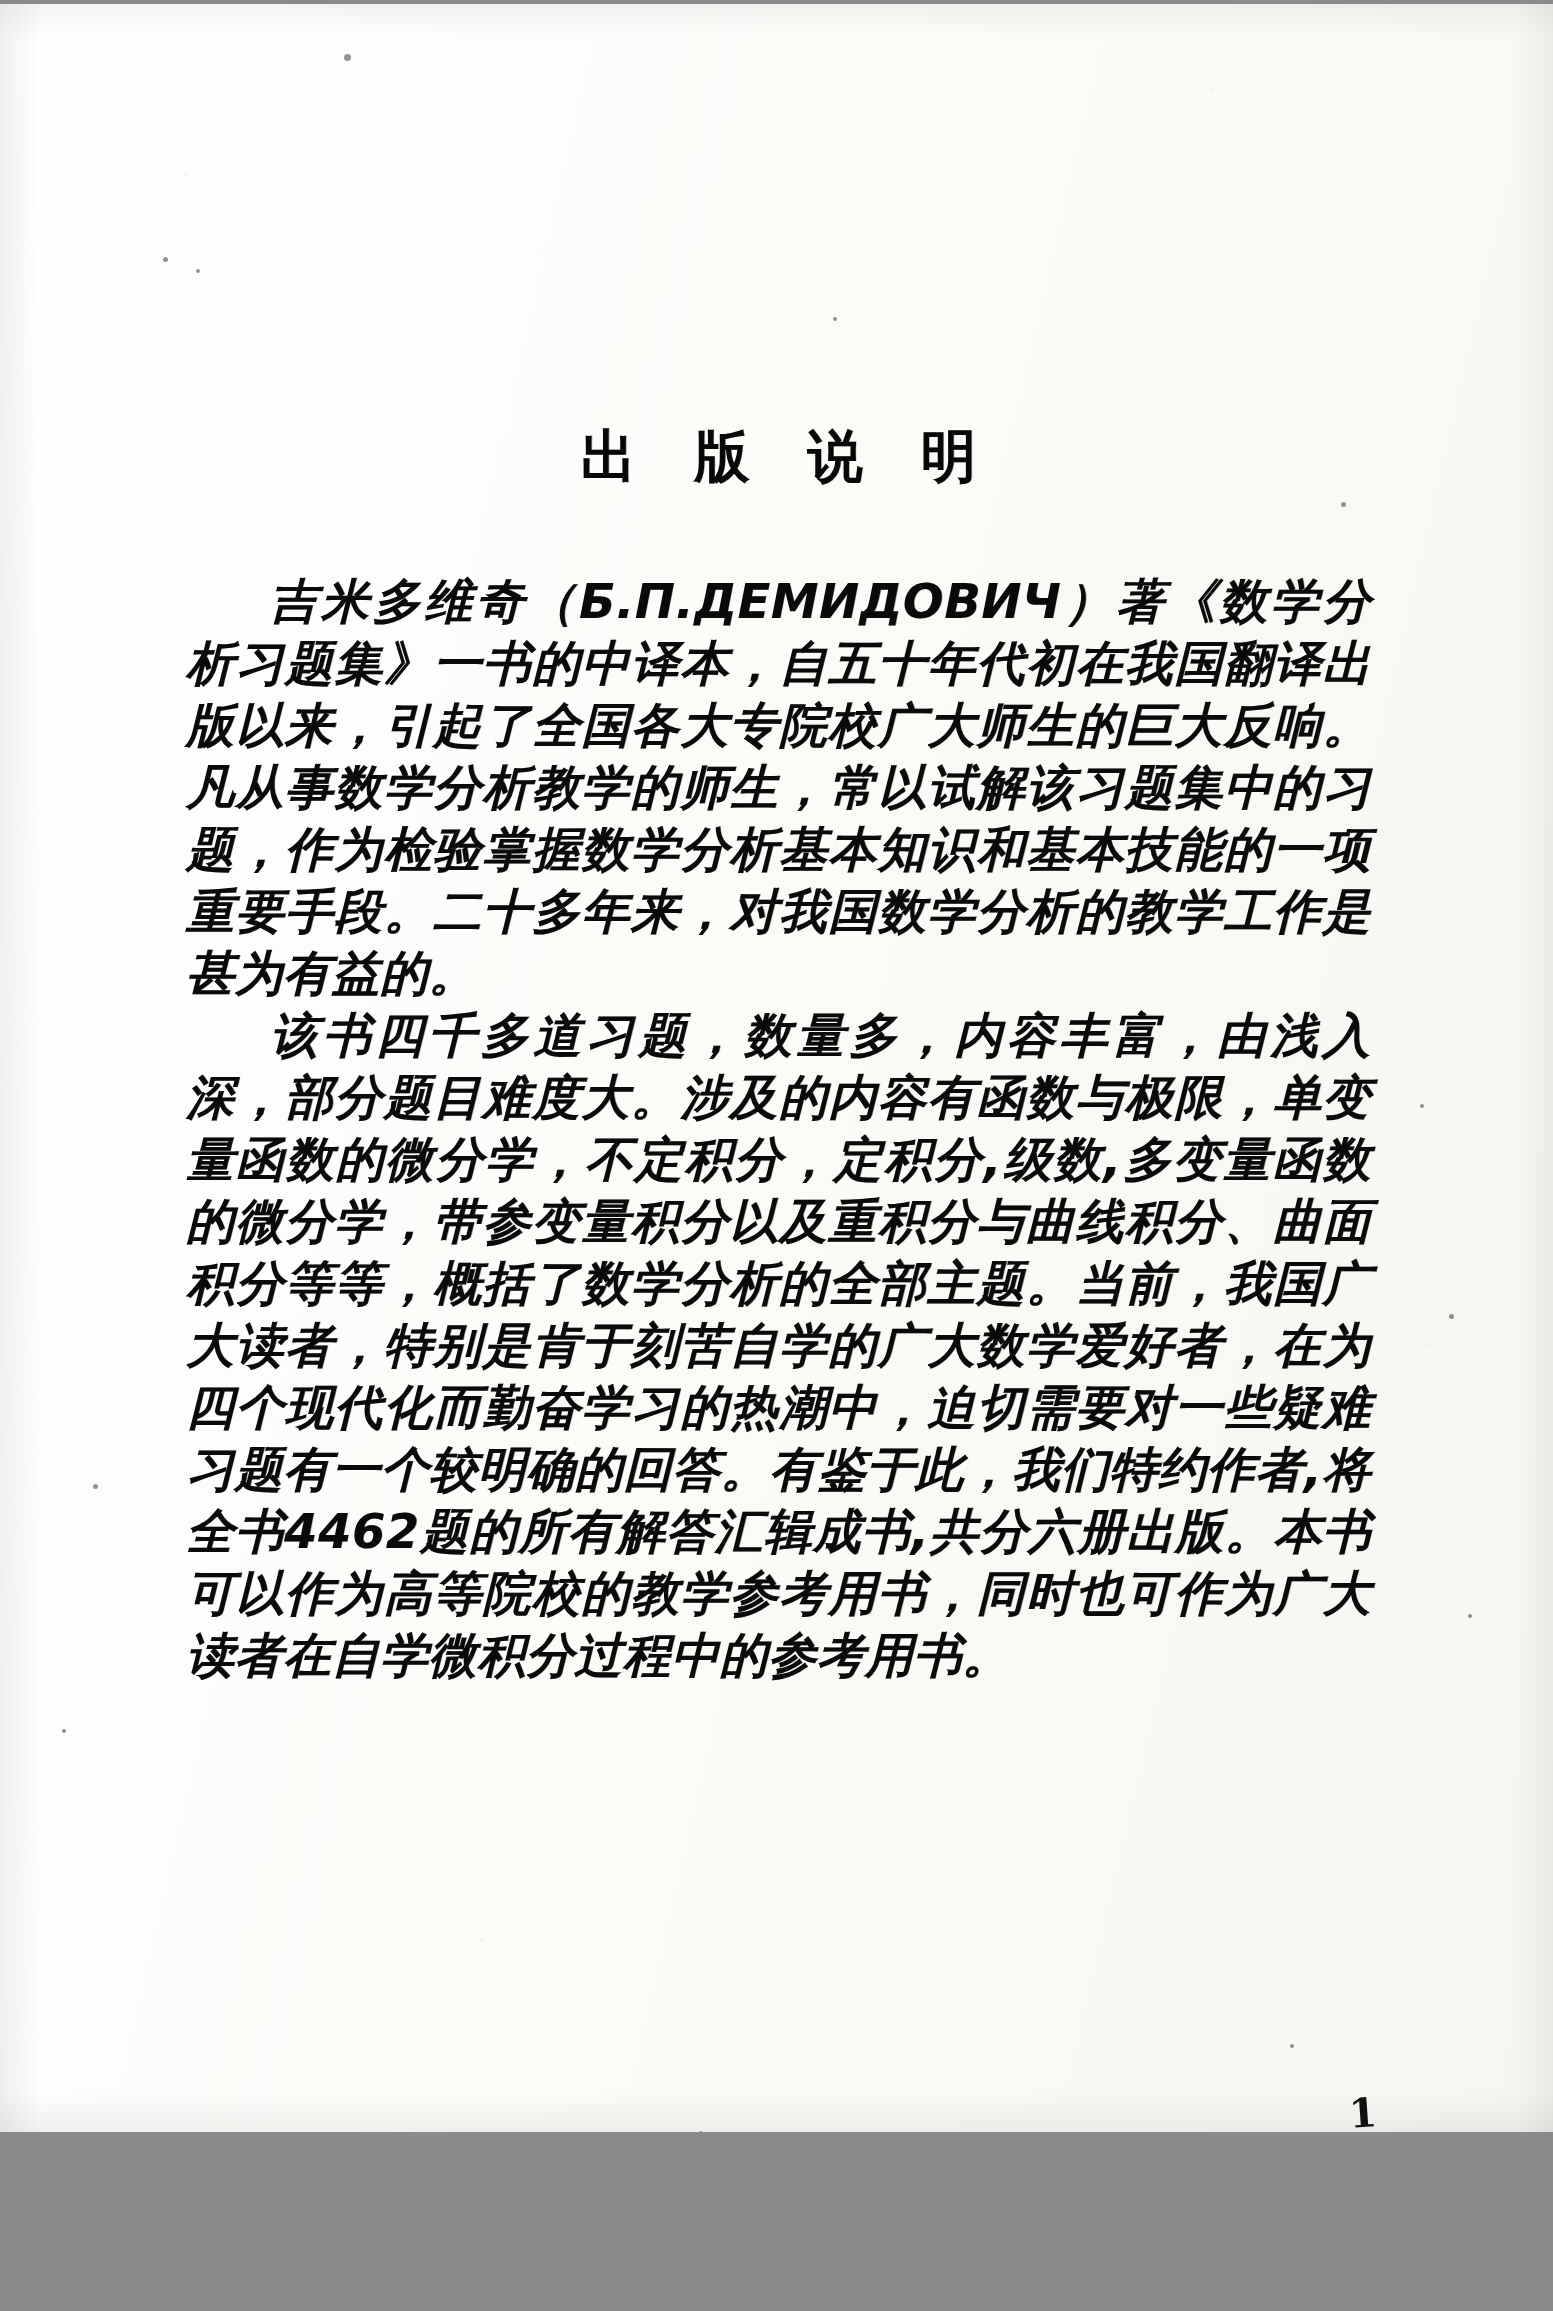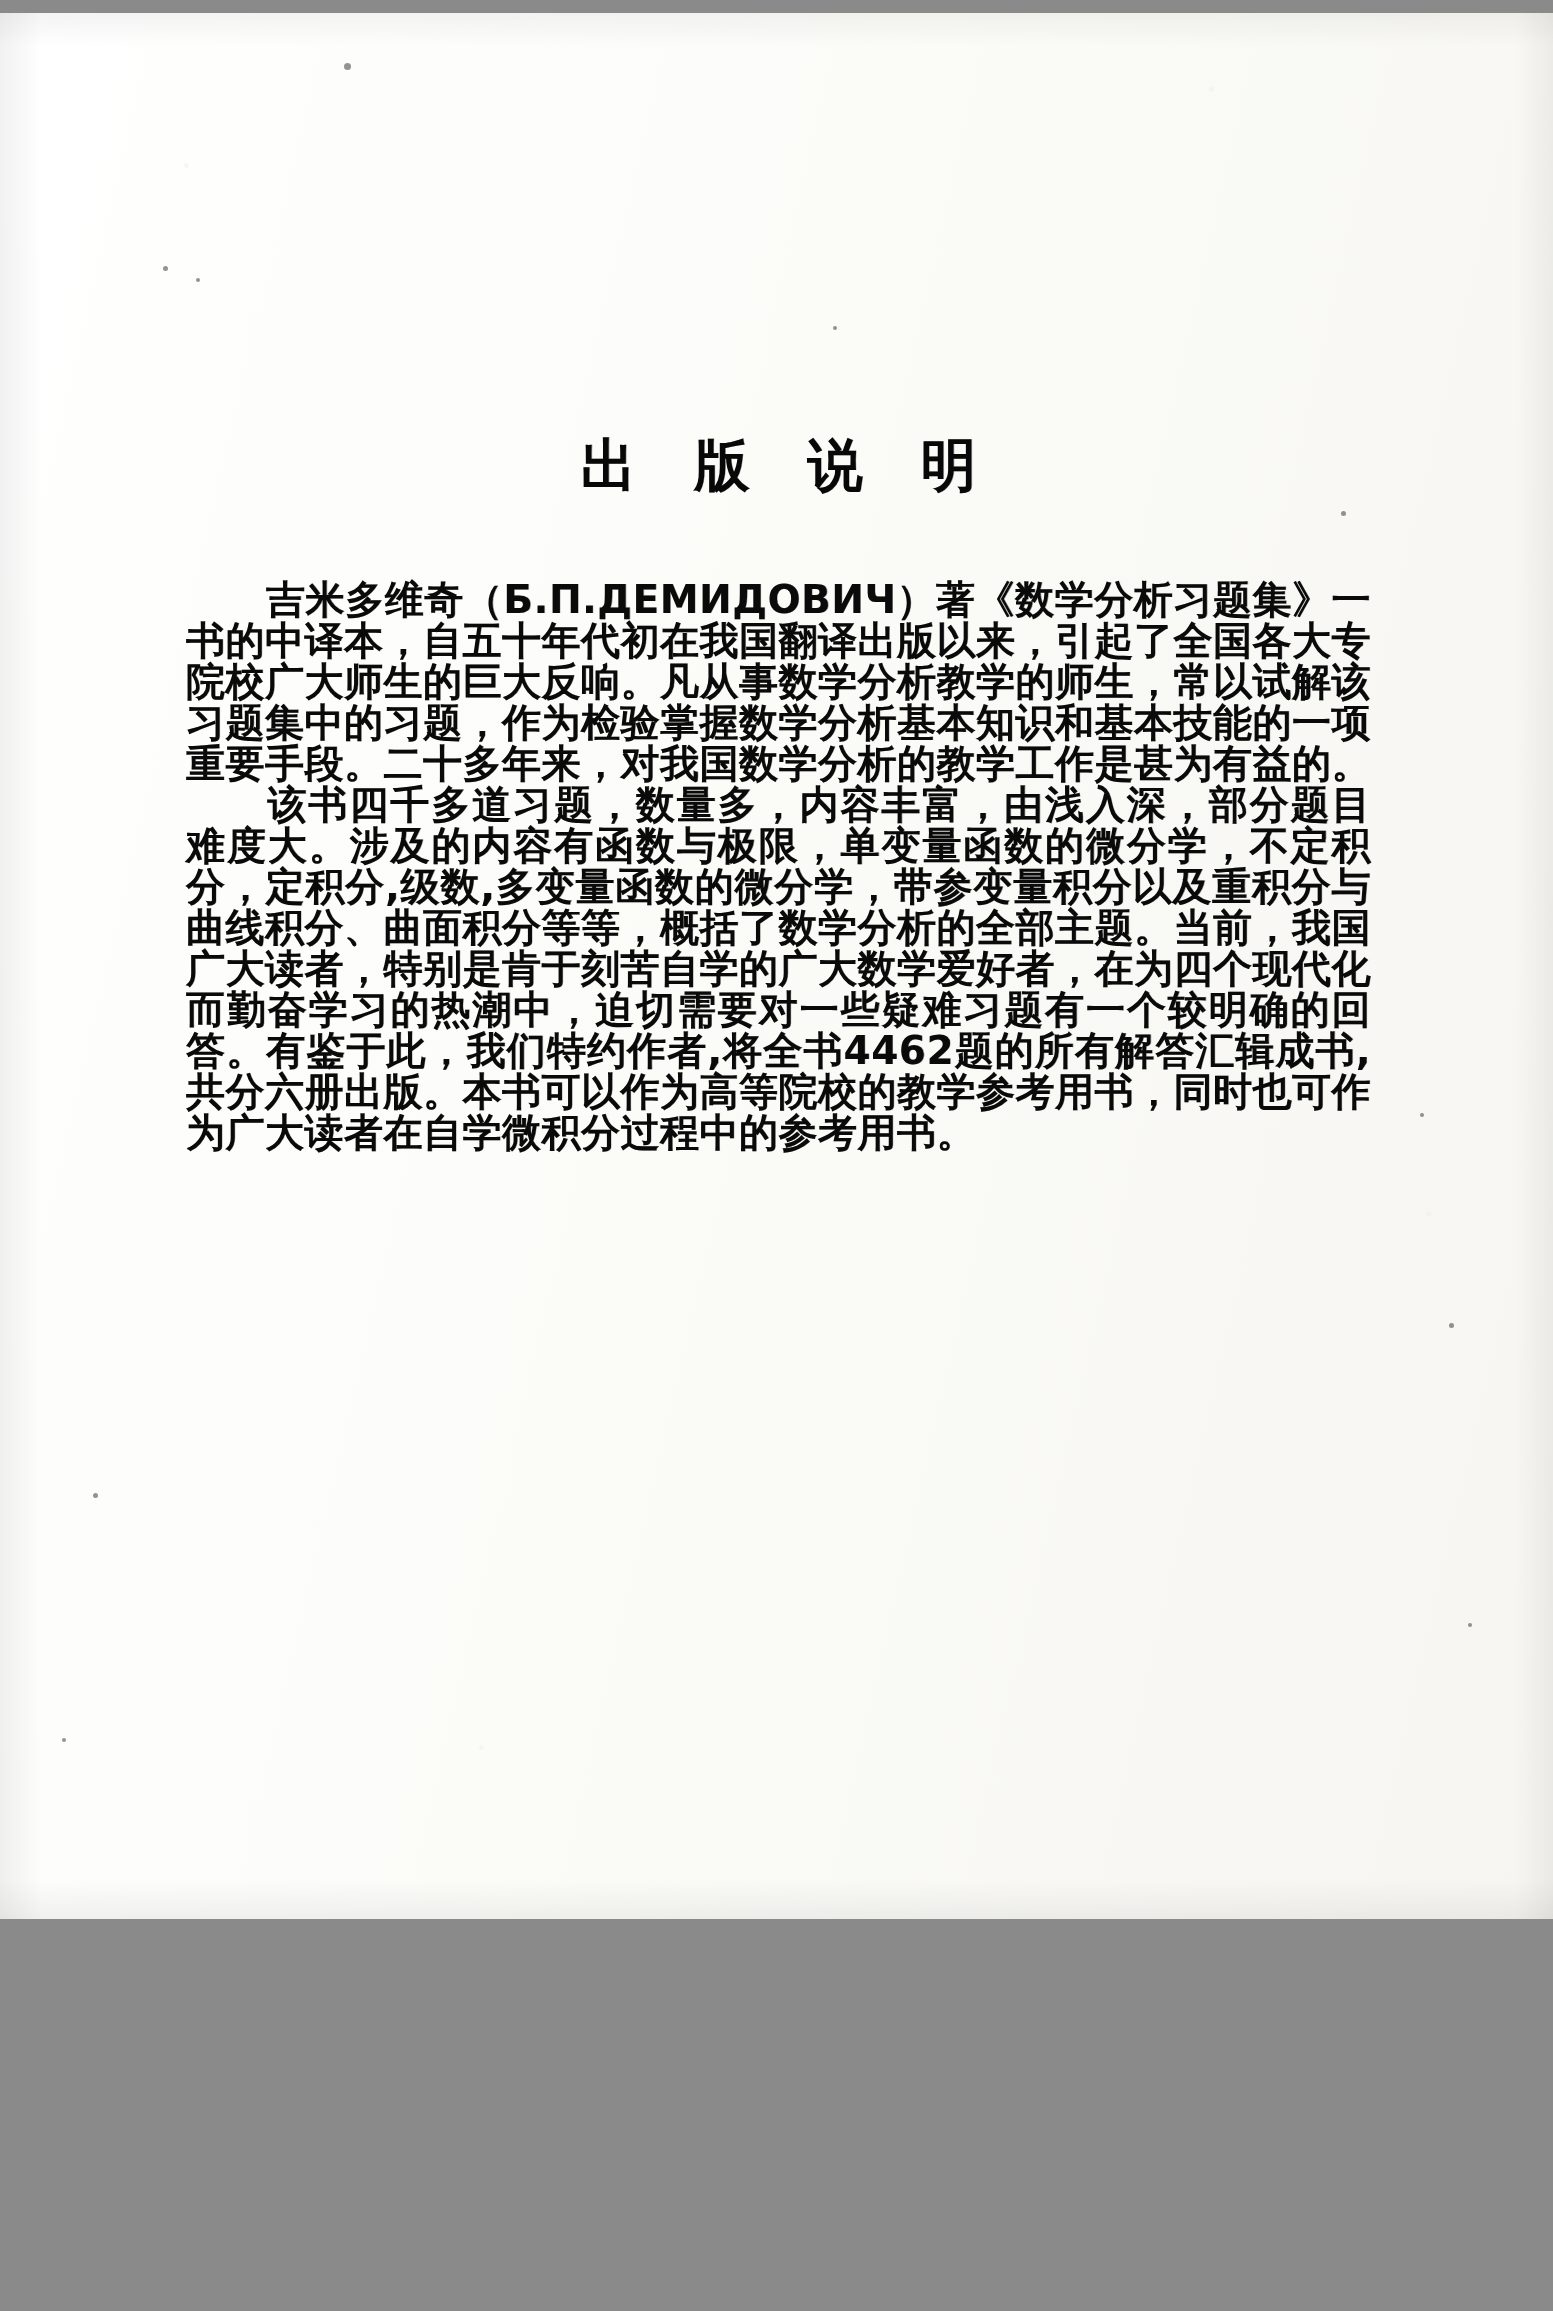--- a/index.html
+++ b/index.html
@@ -4,22 +4,22 @@
 <title>出版说明</title>
 <style>
   html, body {
     margin: 0;
     padding: 0;
     background: #8a8a8a;
   }
   .page {
     position: relative;
     width: 1553px;
-    height: 1906px;
-    margin: 13px auto;
+    height: 2128px;
+    margin: 4px auto;
     background: #fdfdfb;
     overflow: hidden;
     font-family: "DejaVu Sans", "Liberation Sans", sans-serif;
     
     background-image:
       radial-gradient(circle at 12% 8%, rgba(0,0,0,0.030) 0 2px, transparent 3px),
       radial-gradient(circle at 78% 4%, rgba(0,0,0,0.022) 0 2px, transparent 3px),
       radial-gradient(circle at 31% 91%, rgba(0,0,0,0.025) 0 2px, transparent 3px),
       radial-gradient(circle at 92% 63%, rgba(0,0,0,0.020) 0 2px, transparent 3px),
       linear-gradient(103deg, #ffffff 0%, #fbfbf8 46%, #f6f5f1 100%);
@@ -46,29 +46,30 @@
     font-family: "DejaVu Sans", "Liberation Sans", sans-serif;
     transform: scaleX(0.97);
   }
   .body-text {
     position: absolute;
     left: 0;
     top: 566px;
     width: 1185px;
   }
   .para {
-    font-size: 39px;
-    line-height: 41px;
+    font-size: 48px;
+    line-height: 62px;
     color: #0a0a0a;
     letter-spacing: 0.5px;
     text-align: justify;
     text-justify: inter-character;
     margin: 0 0 0 0;
     font-weight: 600;
     font-family: "DejaVu Sans", "Liberation Sans", sans-serif;
+    font-style: italic;
   }
   .para .indent { display: inline-block; width: 80px; }
   
   .para, .doc-title { text-shadow: 0.6px 0.4px 0 rgba(0,0,0,0.35); }
 
   .page-number {
     position: absolute;
     right: 176px;
     top: 2085px;
     font-size: 40px;

